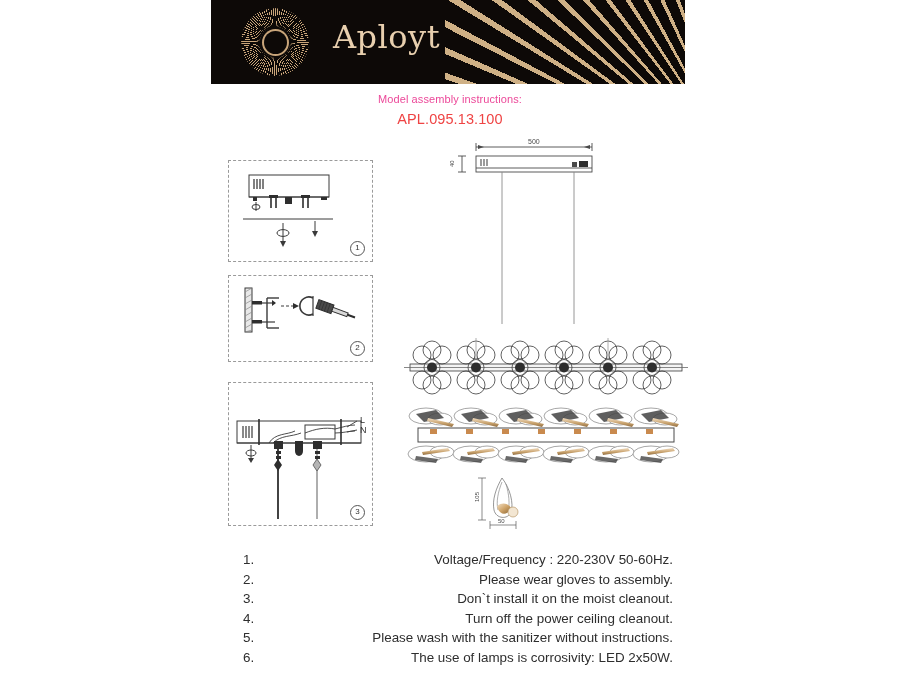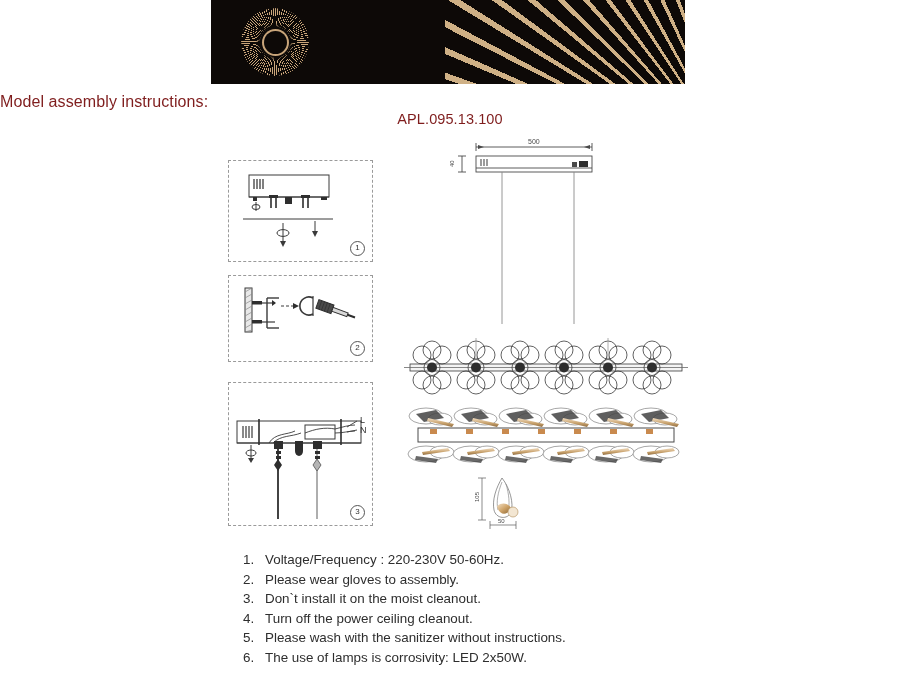--- a/index.html
+++ b/index.html
@@ -77,33 +77,33 @@
     color: #e8cfae;
     font-weight: 400;
   }
 
   
   .doc-title {
     position: absolute;
     left: 0;
     right: 0;
     top: 93px;
-    text-align: left;
-    font-size: 16px;
-    color: #7f1d1d;
+    text-align: center;
+    font-size: 11px;
+    color: #ec4899;
     letter-spacing: .1px;
   }
   .doc-model {
     position: absolute;
     left: 0;
     right: 0;
     top: 111px;
     text-align: center;
     font-size: 14.5px;
-    color: #7f1d1d;
+    color: #ef4444;
     letter-spacing: .1px;
   }
 
   
   .step-panel {
     position: absolute;
     border: 1px dashed #9a9a9a;
     background: #fff;
   }
   #step-1 { left: 228px; top: 160px;  width: 143px; height: 100px; }
@@ -143,31 +143,32 @@
     align-items: baseline;
     font-size: 13.4px;
     line-height: 19.6px;
     color: #2e2e2e;
   }
   .note-num {
     width: 22px;
     flex: 0 0 22px;
     text-align: left;
   }
-  .note-text { flex: 1 1 auto; }
+  .note-text { flex: 1 1 auto; text-align: right; }
 </style>
 </head>
 <body>
 
 <div class="banner">
   <div class="banner-rays-right"></div>
   <div class="logo-mark">
     <div class="burst"></div>
     <div class="core"></div>
   </div>
+  <div class="brand-name">Aployt</div>
 </div>
 
 <div class="doc-title">Model assembly instructions:</div>
 <div class="doc-model">APL.095.13.100</div>
 
 <div class="step-panel" id="step-1">
   <svg class="panel-svg" viewBox="0 0 143 100">
     <g stroke="#3a3a3a" fill="none" stroke-width="1">
       <rect x="20" y="14" width="80" height="22"></rect>
       <line x1="20" y1="36" x2="100" y2="36"></line>

